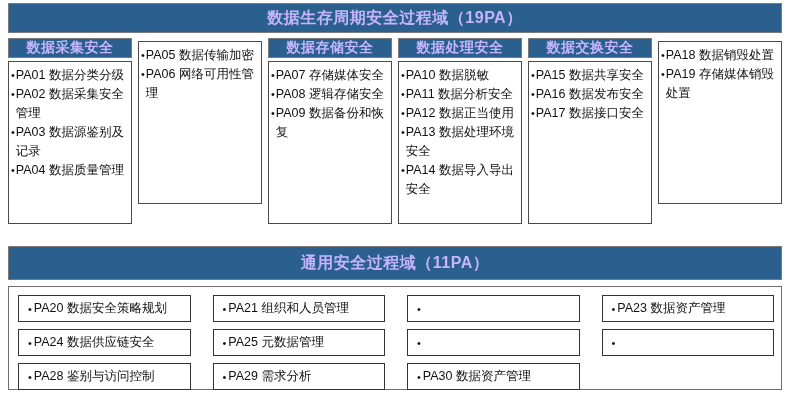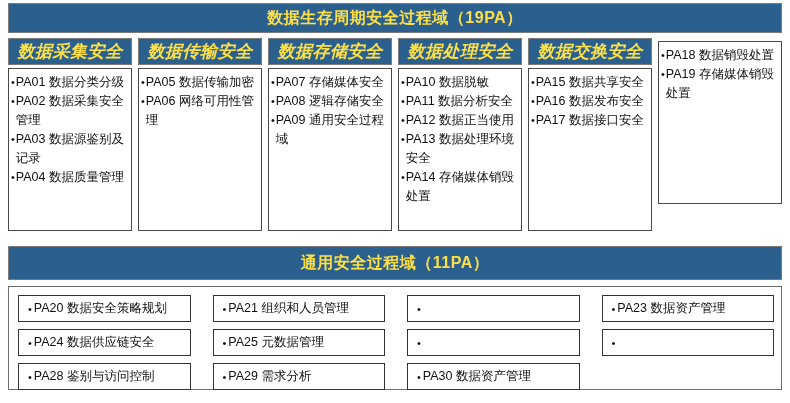--- a/index.html
+++ b/index.html
@@ -12,21 +12,21 @@
     height: 403px;
     font-family: "Liberation Sans", "DejaVu Sans", sans-serif;
     color: #1a1a1a;
     overflow: hidden;
     position: relative;
   }
 
   
   .banner {
     background: #2b5f8e;
-    color: #fde047;
+    color: #c4b5fd;
     font-weight: bold;
     text-align: center;
     display: flex;
     align-items: center;
     justify-content: center;
     border: 1px solid #7a7a7a;
     box-sizing: border-box;
     letter-spacing: 0.5px;
   }
 
@@ -48,25 +48,24 @@
     margin-top: 5px;
     gap: 6px;
   }
   .lc-col {
     flex: 1 1 0;
     display: flex;
     flex-direction: column;
     min-width: 0;
   }
   .lc-col-head {
-    height: 27px;
-    font-size: 17px;
+    height: 20px;
+    font-size: 14px;
     width: 100%;
     box-sizing: border-box;
-    font-style: italic;
   }
   .lc-col-body {
     margin-top: 3px;
     height: 163px;
     border: 1px solid #4a4a4a;
     background: #ffffff;
     box-sizing: border-box;
     padding: 4px 3px 0 2px;
     overflow: hidden;
   }
@@ -165,21 +164,20 @@
           <span class="pa-text">PA03 数据源鉴别及记录</span>
         </div>
         <div class="pa-line">
           <span class="pa-bullet">•</span>
           <span class="pa-text">PA04 数据质量管理</span>
         </div>
       </div>
     </div>
 
     <div class="lc-col">
-      <div class="banner lc-col-head">数据传输安全</div>
       <div class="lc-col-body">
         <div class="pa-line">
           <span class="pa-bullet">•</span>
           <span class="pa-text">PA05 数据传输加密</span>
         </div>
         <div class="pa-line">
           <span class="pa-bullet">•</span>
           <span class="pa-text">PA06 网络可用性管理</span>
         </div>
       </div>
@@ -191,21 +189,21 @@
         <div class="pa-line">
           <span class="pa-bullet">•</span>
           <span class="pa-text">PA07 存储媒体安全</span>
         </div>
         <div class="pa-line">
           <span class="pa-bullet">•</span>
           <span class="pa-text">PA08 逻辑存储安全</span>
         </div>
         <div class="pa-line">
           <span class="pa-bullet">•</span>
-          <span class="pa-text">PA09 通用安全过程域</span>
+          <span class="pa-text">PA09 数据备份和恢复</span>
         </div>
       </div>
     </div>
 
     <div class="lc-col">
       <div class="banner lc-col-head">数据处理安全</div>
       <div class="lc-col-body">
         <div class="pa-line">
           <span class="pa-bullet">•</span>
           <span class="pa-text">PA10 数据脱敏</span>
@@ -217,21 +215,21 @@
         <div class="pa-line">
           <span class="pa-bullet">•</span>
           <span class="pa-text">PA12 数据正当使用</span>
         </div>
         <div class="pa-line">
           <span class="pa-bullet">•</span>
           <span class="pa-text">PA13 数据处理环境安全</span>
         </div>
         <div class="pa-line">
           <span class="pa-bullet">•</span>
-          <span class="pa-text">PA14 存储媒体销毁处置</span>
+          <span class="pa-text">PA14 数据导入导出安全</span>
         </div>
       </div>
     </div>
 
     <div class="lc-col">
       <div class="banner lc-col-head">数据交换安全</div>
       <div class="lc-col-body">
         <div class="pa-line">
           <span class="pa-bullet">•</span>
           <span class="pa-text">PA15 数据共享安全</span>

